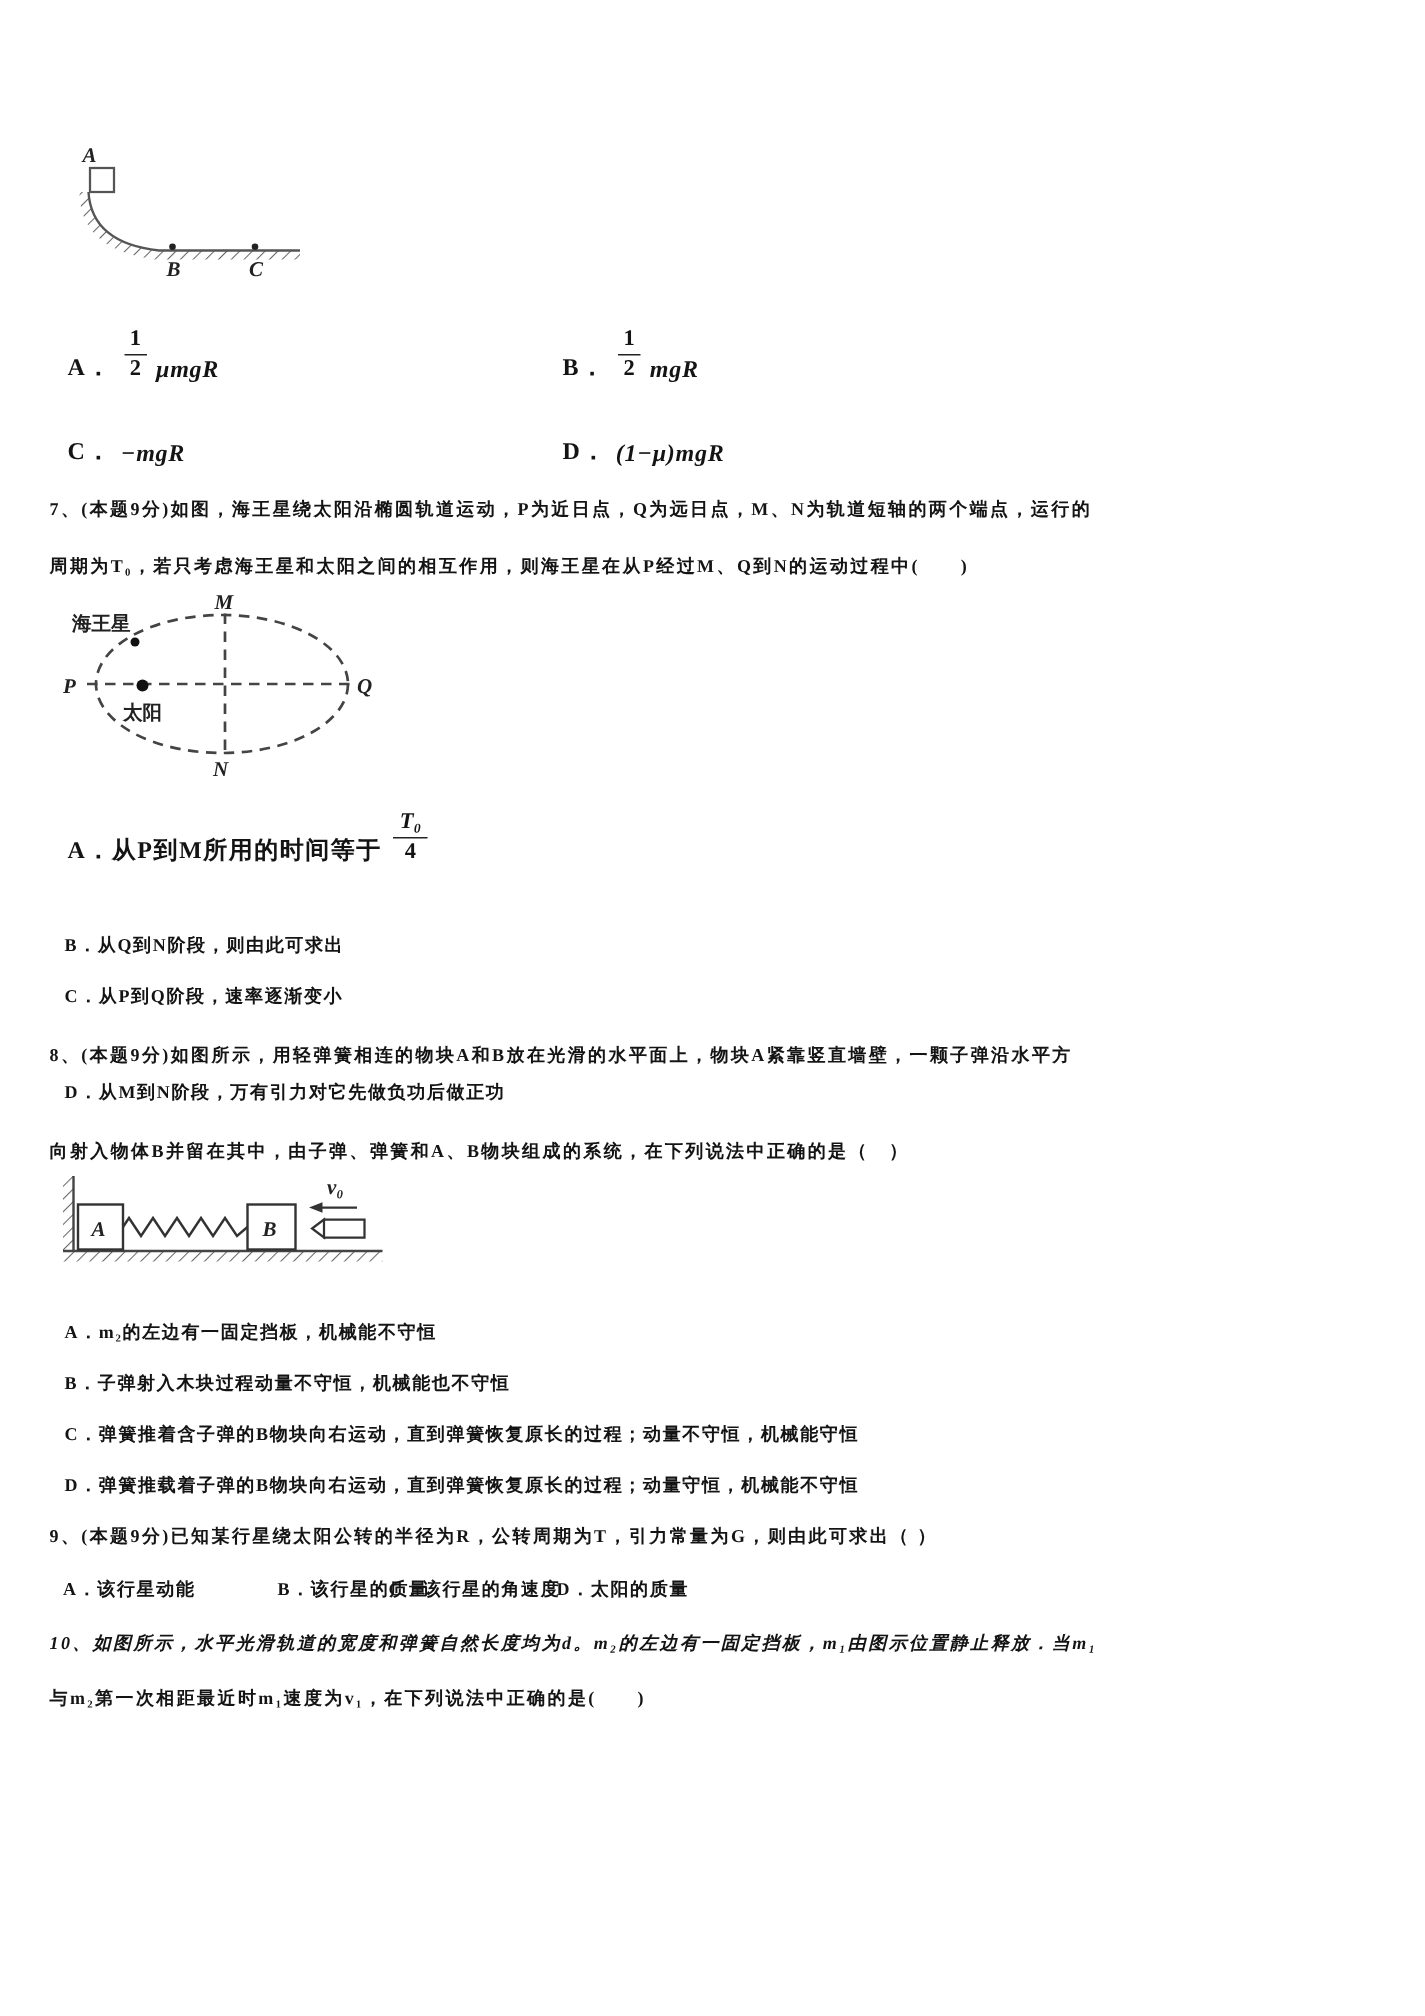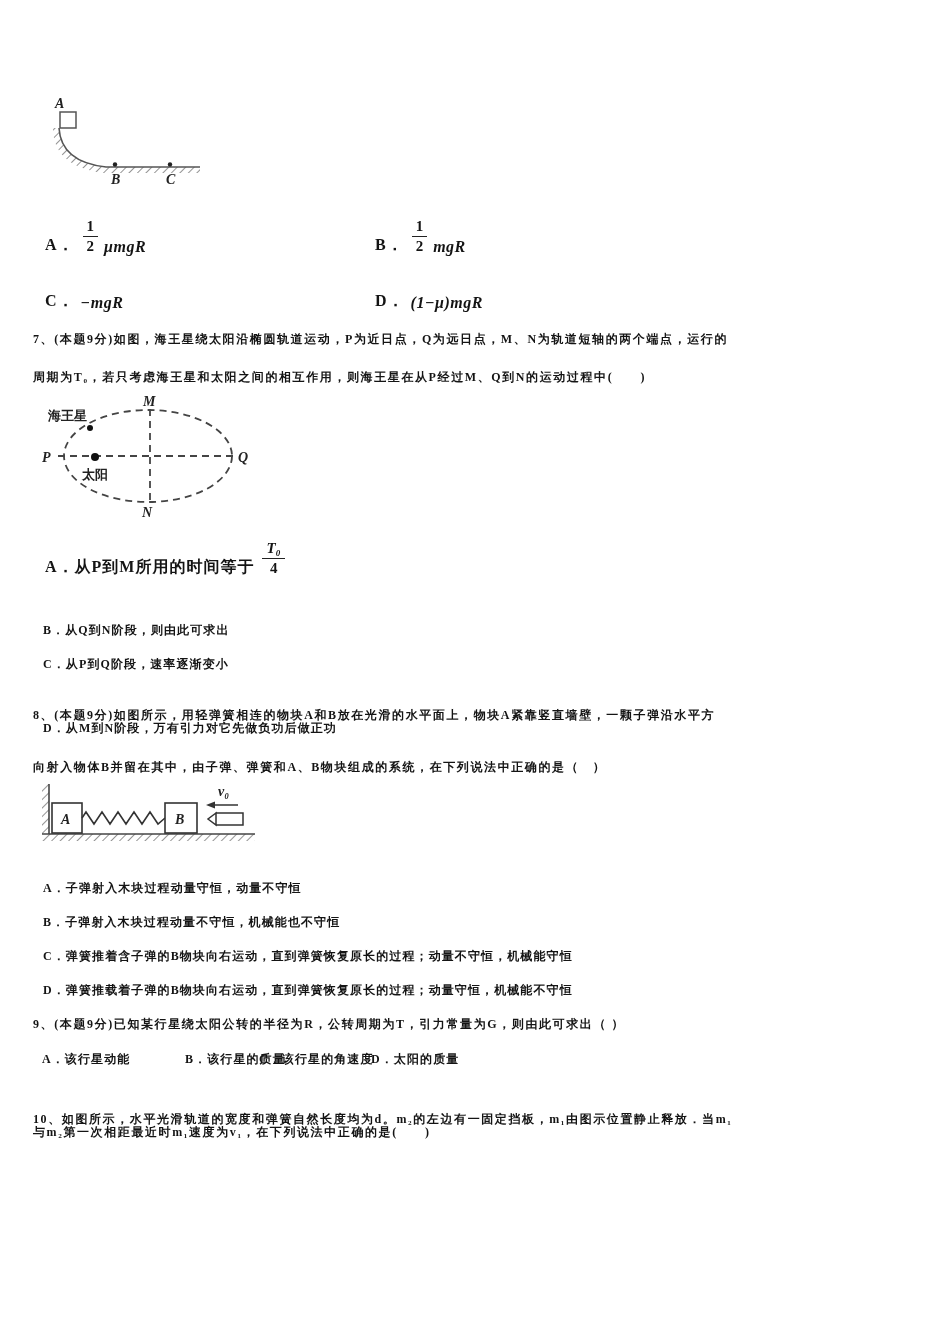--- a/index.html
+++ b/index.html
@@ -104,21 +104,21 @@
     <span class="lbl">A．从P到M所用的时间等于</span>
     <span class="frac ital">
       <span class="num">T₀</span>
       <span class="den">4</span>
     </span>
   </div>
   <div class="t" style="left:43px; top:619px;">B．从Q到N阶段，则由此可求出</div>
   <div class="t" style="left:43px; top:653px;">C．从P到Q阶段，速率逐渐变小</div>
   <div class="t" style="left:43px; top:685px;margin-top:32px;">D．从M到N阶段，万有引力对它先做负功后做正功</div>
 
-  <div class="t stem" style="left:33px; top:692px;margin-top:12px;">8、(本题9分)如图所示，用轻弹簧相连的物块A和B放在光滑的水平面上，物块A紧靠竖直墙壁，一颗子弹沿水平方</div>
+  <div class="t stem" style="left:33px; top:692px;">8、(本题9分)如图所示，用轻弹簧相连的物块A和B放在光滑的水平面上，物块A紧靠竖直墙壁，一颗子弹沿水平方</div>
   <div class="t stem" style="left:33px; top:756px;">向射入物体B并留在其中，由子弹、弹簧和A、B物块组成的系统，在下列说法中正确的是（　）</div>
 
   <svg class="fig" style="left:42px; top:782px;" width="220" height="72" viewBox="0 0 220 72">
     <defs>
       <pattern id="hatch2" width="6" height="6" patternUnits="userSpaceOnUse" patternTransform="rotate(45)">
         <line x1="0" y1="0" x2="0" y2="6" stroke="#666" stroke-width="1.4"></line>
       </pattern>
     </defs>
     <rect x="0" y="2" width="7" height="50" fill="url(#hatch2)"></rect>
     <line x1="7" y1="2" x2="7" y2="52" stroke="#444" stroke-width="1.6"></line>
@@ -128,29 +128,29 @@
     <path d="M 40 36 l 4 -6 l 8 12 l 8 -12 l 8 12 l 8 -12 l 8 12 l 8 -12 l 8 12 l 8 -12 l 8 12 l 7 -6" fill="none" stroke="#333" stroke-width="1.6"></path>
     <rect x="123" y="21" width="32" height="30" fill="#ffffff" stroke="#333" stroke-width="1.6"></rect>
     <path d="M 174 31 L 166 37 L 174 43 Z M 174 31 H 201 V 43 H 174 Z" fill="#ffffff" stroke="#333" stroke-width="1.5"></path>
     <line x1="172" y1="23" x2="196" y2="23" stroke="#333" stroke-width="1.5"></line>
     <polygon points="164,23 173,19.5 173,26.5" fill="#333"></polygon>
     <text x="19" y="42" class="var">A</text>
     <text x="133" y="42" class="var">B</text>
     <text x="176" y="14" class="var">v₀</text>
   </svg>
 
-  <div class="t" style="left:43px; top:877px;">A．子弹射入木块过程动量守恒，动量不守恒</div>
+  <div class="t" style="left:43px; top:877px;">A．m₂的左边有一固定挡板，机械能不守恒</div>
   <div class="t" style="left:43px; top:911px;">B．子弹射入木块过程动量不守恒，机械能也不守恒</div>
   <div class="t" style="left:43px; top:945px;">C．弹簧推着含子弹的B物块向右运动，直到弹簧恢复原长的过程；动量不守恒，机械能守恒</div>
   <div class="t" style="left:43px; top:979px;">D．弹簧推载着子弹的B物块向右运动，直到弹簧恢复原长的过程；动量守恒，机械能不守恒</div>
 
   <div class="t stem" style="left:33px; top:1013px;">9、(本题9分)已知某行星绕太阳公转的半径为R，公转周期为T，引力常量为G，则由此可求出（ ）</div>
   <div style="position:absolute; left:42px; top:1048px; width:620px; height:24px;">
     <span class="t" style="left:0;   top:0;">A．该行星动能</span>
     <span class="t" style="left:107px; top:0;margin-left:36px;">B．该行星的质量</span>
     <span class="t" style="left:217px; top:0;">C．该行星的角速度</span>
     <span class="t" style="left:329px; top:0;">D．太阳的质量</span>
   </div>
 
-  <div class="t stem" style="left:33px; top:1108px;">10、如图所示，水平光滑轨道的宽度和弹簧自然长度均为d。m₂的左边有一固定挡板，m₁由图示位置静止释放．当m₁</div>
+  <div class="t stem" style="left:33px; top:1084px;font-style:italic;">10、如图所示，水平光滑轨道的宽度和弹簧自然长度均为d。m₂的左边有一固定挡板，m₁由图示位置静止释放．当m₁</div>
   <div class="t stem" style="left:33px; top:1121px;">与m₂第一次相距最近时m₁速度为v₁，在下列说法中正确的是(　　)</div>
 
 </div>
 
 </body></html>

